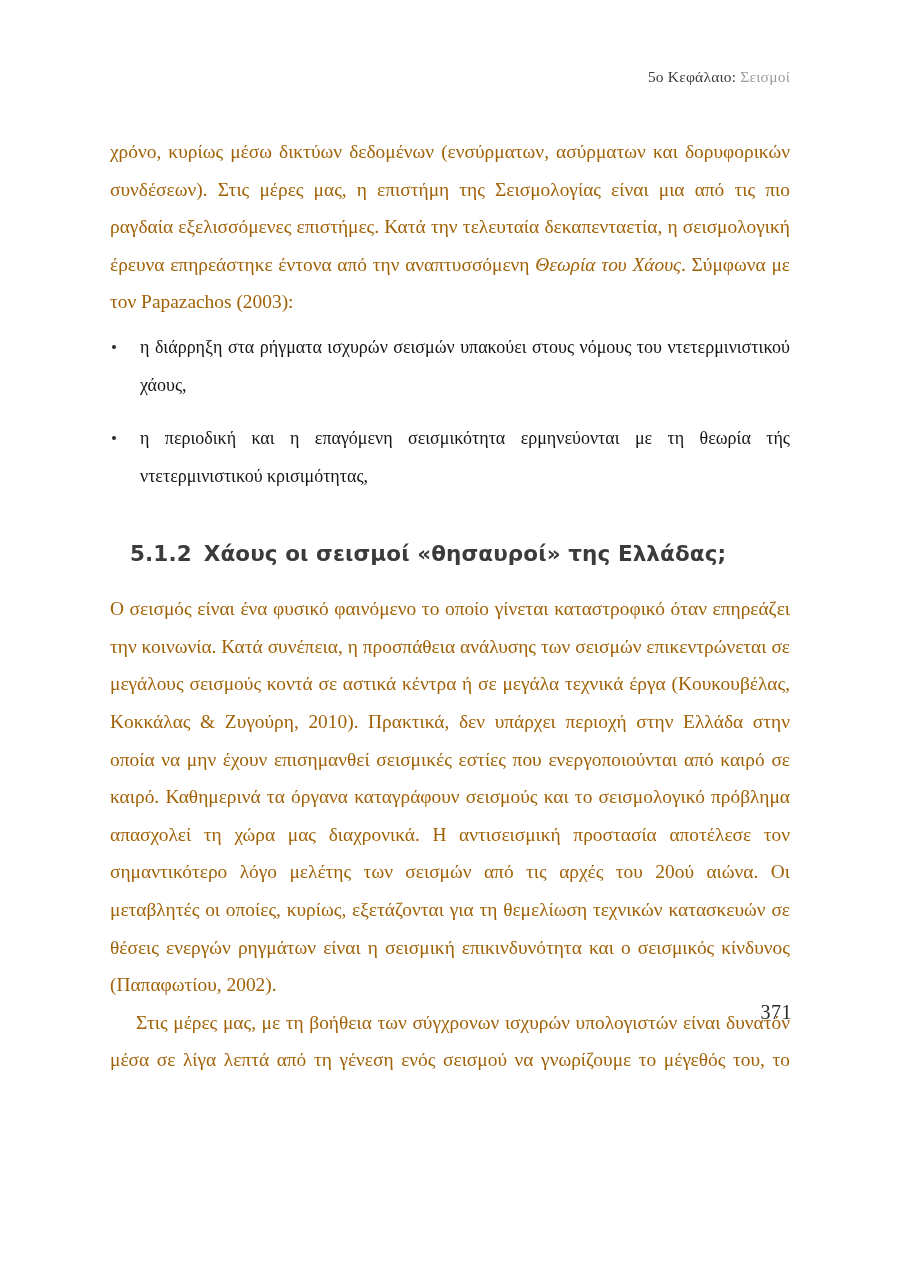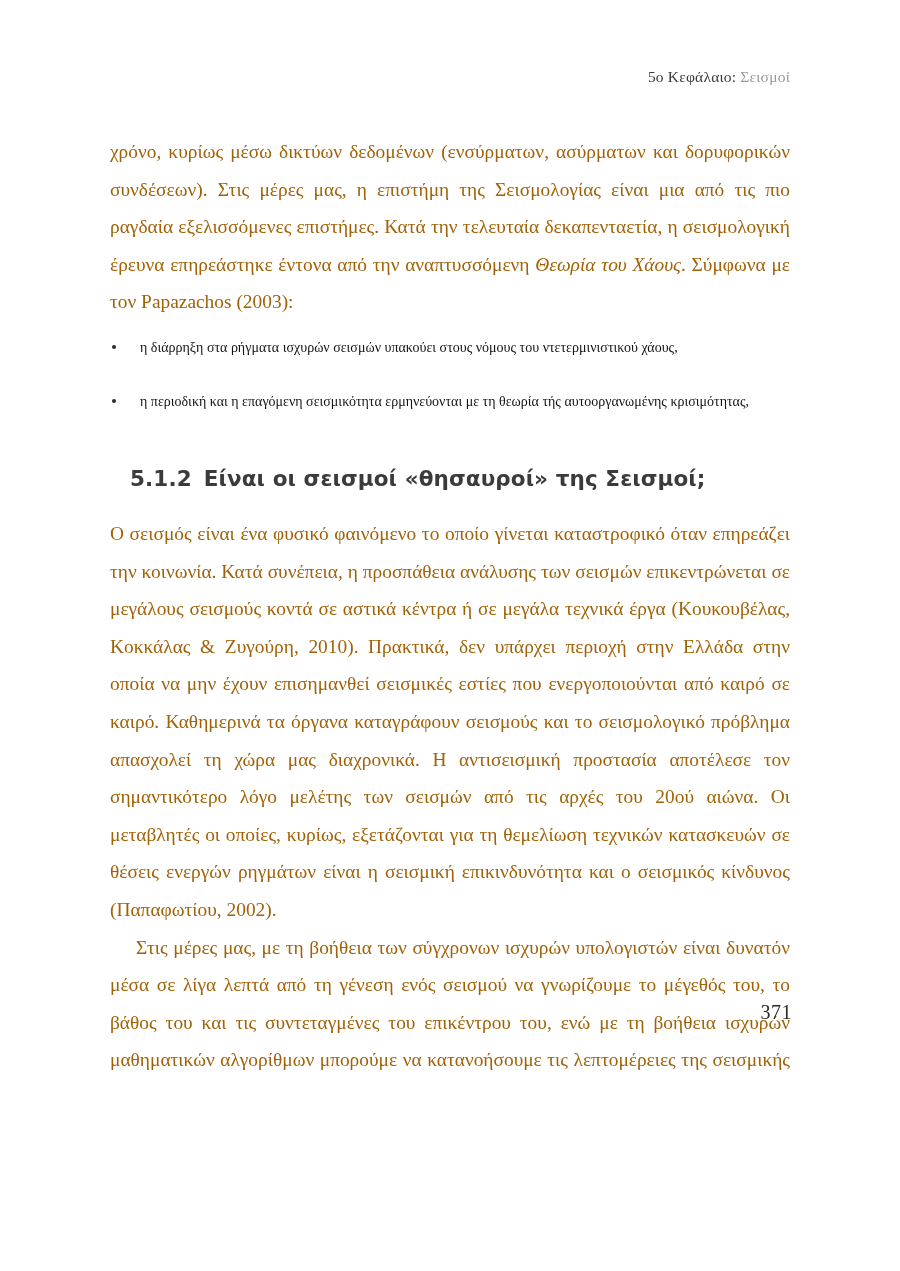--- a/index.html
+++ b/index.html
@@ -69,21 +69,21 @@
   
   ul.bullets {
     list-style: none;
     margin: 8px 0 0 0;
     padding: 0;
   }
   ul.bullets li {
     position: relative;
     padding-left: 30px;
     margin-bottom: 16px;
-    font-size: 14px;
+    font-size: 18px;
     line-height: 37.6px;
     text-align: justify;
     color: #141414;
   }
   ul.bullets li:last-child { margin-bottom: 0; }
   ul.bullets li .dot {
     position: absolute;
     left: 2px;
     top: 16px;
     width: 4px;
@@ -133,26 +133,26 @@
 
     <p class="body-par"><span>χρόνο, κυρίως μέσω δικτύων δεδομένων (ενσύρματων, ασύρματων και δορυφορικών συνδέσεων). Στις μέρες μας, η επιστήμη της Σεισμολογίας είναι μια από τις πιο ραγδαία εξελισσόμενες επιστήμες. Κατά την τελευταία δεκαπενταετία, η σεισμολογική έρευνα επηρεάστηκε έντονα από την αναπτυσσόμενη </span><em>Θεωρία του Χάους</em><span>. Σύμφωνα με τον Papazachos (2003):</span></p>
 
     <ul class="bullets">
       <li>
         <span class="dot"></span>
         <span>η διάρρηξη στα ρήγματα ισχυρών σεισμών υπακούει στους νόμους του ντετερμινιστικού χάους,</span>
       </li>
       <li>
         <span class="dot"></span>
-        <span>η περιοδική και η επαγόμενη σεισμικότητα ερμηνεύονται με τη θεωρία τής αυτοοργανωμένης κρισιμότητας,</span>
+        <span>η περιοδική και η επαγόμενη σεισμικότητα ερμηνεύονται με τη θεωρία τής ντετερμινιστικού κρισιμότητας,</span>
       </li>
     </ul>
 
     <h2 class="section-heading">
-      <span class="sec-num">5.1.2</span><span>Είναι οι σεισμοί «θησαυροί» της Σεισμοί;</span>
+      <span class="sec-num">5.1.2</span><span>Χάους οι σεισμοί «θησαυροί» της Ελλάδας;</span>
     </h2>
 
     <p class="body-par">Ο σεισμός είναι ένα φυσικό φαινόμενο το οποίο γίνεται καταστροφικό όταν επηρεάζει την κοινωνία. Κατά συνέπεια, η προσπάθεια ανάλυσης των σεισμών επικεντρώνεται σε μεγάλους σεισμούς κοντά σε αστικά κέντρα ή σε μεγάλα τεχνικά έργα (Κουκουβέλας, Κοκκάλας &amp; Ζυγούρη, 2010). Πρακτικά, δεν υπάρχει περιοχή στην Ελλάδα στην οποία να μην έχουν επισημανθεί σεισμικές εστίες που ενεργοποιούνται από καιρό σε καιρό. Καθημερινά τα όργανα καταγράφουν σεισμούς και το σεισμολογικό πρόβλημα απασχολεί τη χώρα μας διαχρονικά. Η αντισεισμική προστασία αποτέλεσε τον σημαντικότερο λόγο μελέτης των σεισμών από τις αρχές του 20ού αιώνα. Οι μεταβλητές οι οποίες, κυρίως, εξετάζονται για τη θεμελίωση τεχνικών κατασκευών σε θέσεις ενεργών ρηγμάτων είναι η σεισμική επικινδυνότητα και ο σεισμικός κίνδυνος (Παπαφωτίου, 2002).</p>
 
     <p class="body-par indent">Στις μέρες μας, με τη βοήθεια των σύγχρονων ισχυρών υπολογιστών είναι δυνατόν μέσα σε λίγα λεπτά από τη γένεση ενός σεισμού να γνωρίζουμε το μέγεθός του, το βάθος του και τις συντεταγμένες του επικέντρου του, ενώ με τη βοήθεια ισχυρών μαθηματικών αλγορίθμων μπορούμε να κατανοήσουμε τις λεπτομέρειες της σεισμικής διάρρηξης και να περιγράψουμε τη χωροχρονική της εξέλιξης (Τσελέντης, 1997). Η πολιτεία λαμβάνει υπόψη της τα επιστημονικά</p>
 
   </div>
 
   <div class="folio">371</div>
 

